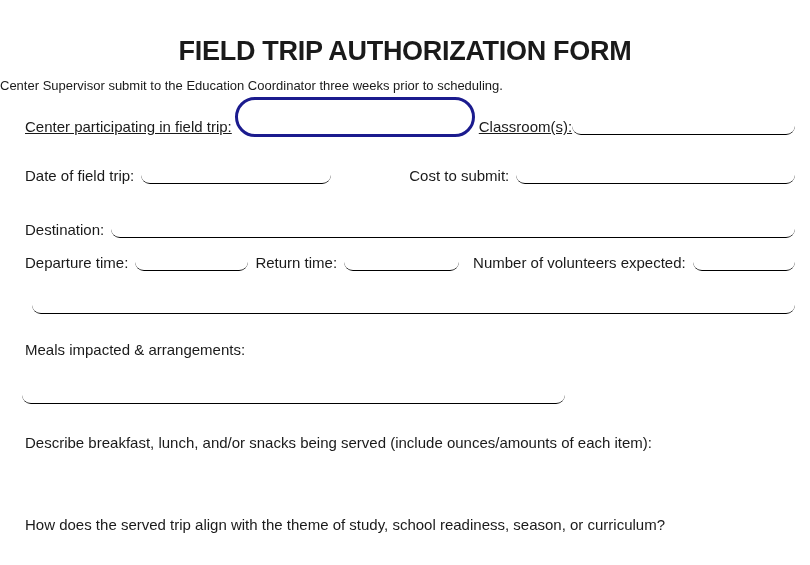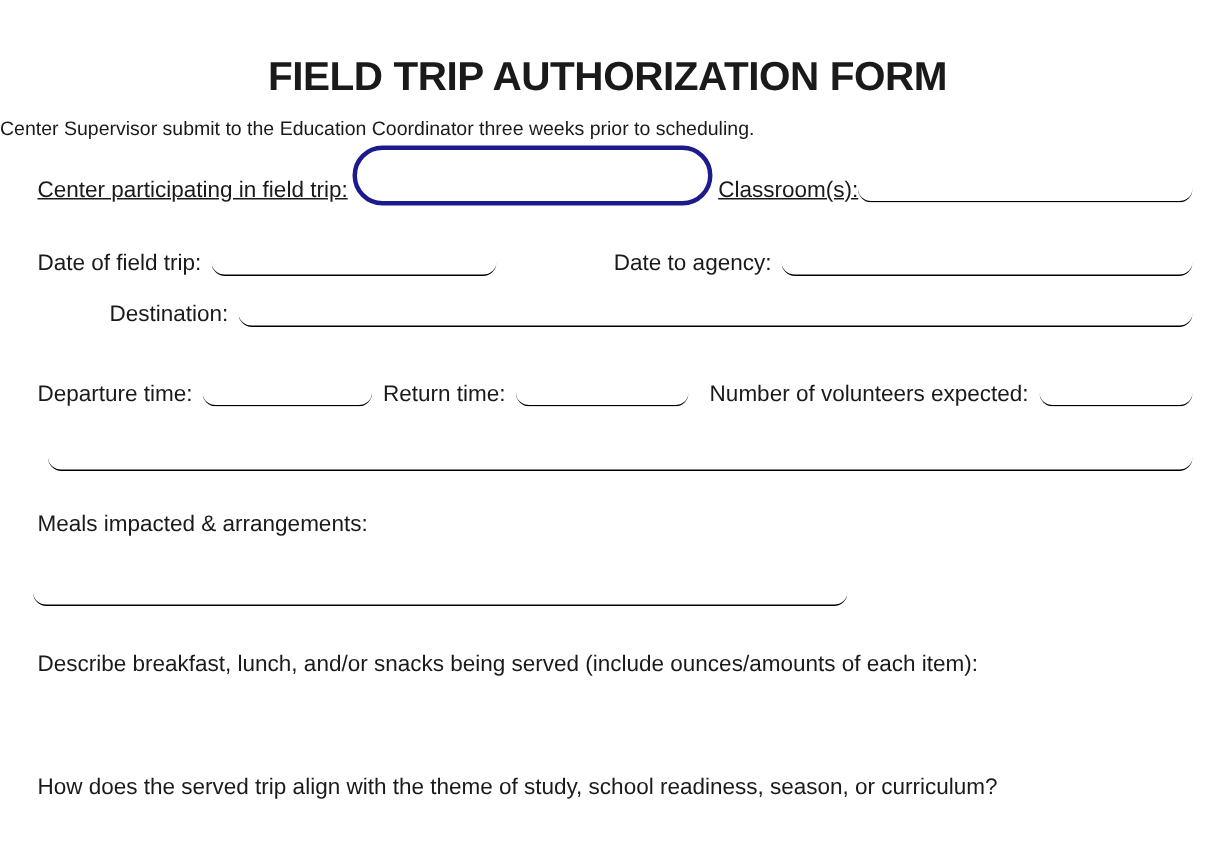--- a/index.html
+++ b/index.html
@@ -47,21 +47,21 @@
   .row-center { top: 95px; height: 42px; }
   .row-center .lbl, .row-center .fill-line { margin-bottom: 2px; text-decoration: underline; }
   .active-field {
     flex: 0 0 auto;
     width: 240px; height: 40px;
     border: 3px solid var(--active-field-border);
     background: #ffffff;
     margin-left: 3px; margin-right: 4px;
   }
   .row-date { top: 164px; }
-  .row-dest { top: 198px; margin-left: 48px; }
+  .row-dest { top: 218px; }
   .row-times { top: 251px; }
   .row-transport { top: 294px; }
   .row-meals { top: 338px; }
   .meals-blank {
     position: absolute; left: 22px; top: 386px;
     width: 543px; height: 18px;
     border-bottom: 1px solid var(--line);
   }
   .row-describe { top: 431px; }
   .row-theme { top: 513px; }
@@ -83,21 +83,21 @@
   <div class="row row-center">
     <span class="lbl">Center participating in field trip:</span>
     <span class="active-field"></span>
     <span class="lbl">Classroom(s):</span>
     <span class="fill-line grow"></span>
   </div>
 
   <div class="row row-date">
     <span class="lbl">Date of field trip:</span>
     <span class="fill-line w-date gap-sm"></span>
-    <span class="lbl gap-cost">Date to agency:</span>
+    <span class="lbl gap-cost">Cost to submit:</span>
     <span class="fill-line grow gap-sm"></span>
   </div>
 
   <div class="row row-dest">
     <span class="lbl">Destination:</span>
     <span class="fill-line grow gap-sm"></span>
   </div>
 
   <div class="row row-times">
     <span class="lbl">Departure time:</span>

